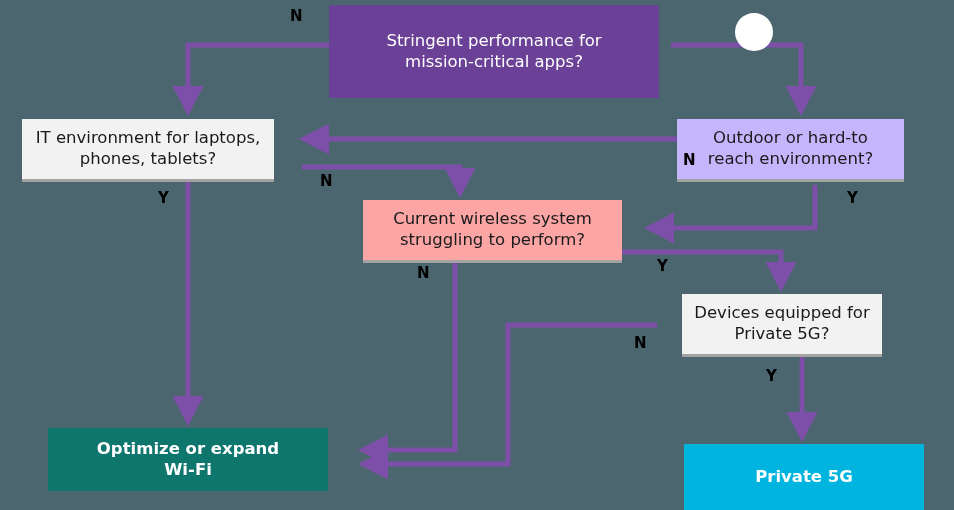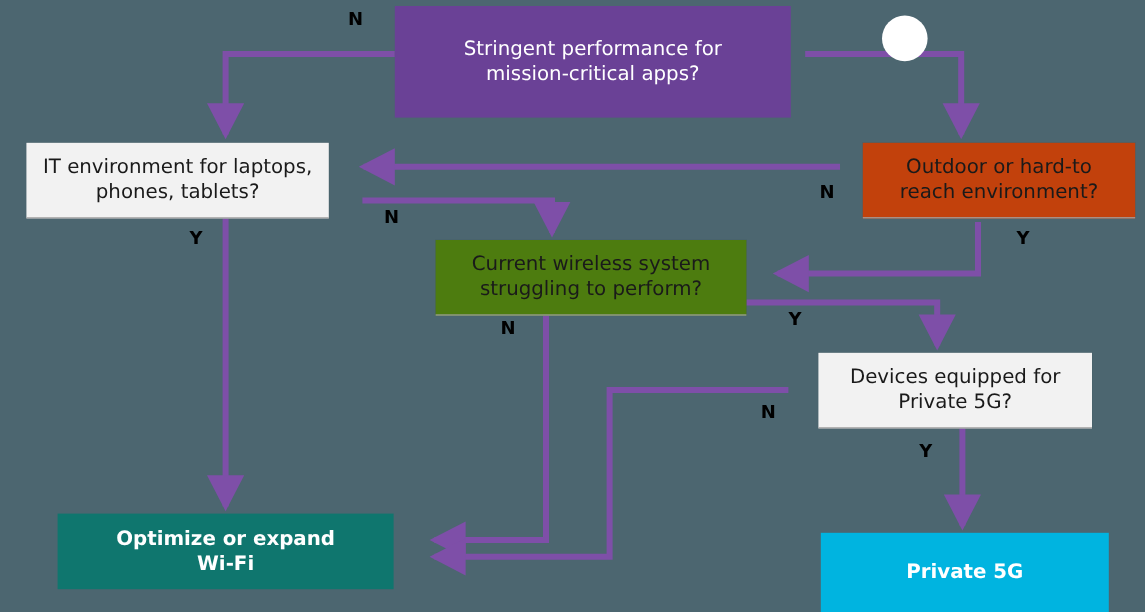--- a/index.html
+++ b/index.html
@@ -25,21 +25,21 @@
     box-sizing: border-box;
   }
   .node .node-label {
     display: block;
     white-space: pre-line;
   }
   .node-decision {
     background: #f2f2f2;
     color: #1a1a1a;
     font-size: 16.5px;
-    border-bottom: 1px solid #a3a3a3;
+    border-bottom: 3px solid #a3a3a3;
     box-shadow: 0 0 0 0.5px rgba(0,0,0,0.05);
   }
   .node-start {
     background: #6a4196;
     color: #ffffff;
     font-size: 16.5px;
     font-weight: 400;
   }
   .node-outcome-wifi {
     background: #36b22e;
@@ -103,29 +103,29 @@
 
   <div id="nodes-layer">
       <div class="node node-start" style="left: 329px; top: 5px; width: 330px; height: 93px; background: rgb(106, 65, 150); color: rgb(255, 255, 255);">
         <span class="node-label">Stringent performance for
 mission-critical apps?</span>
       </div>
       <div class="node node-decision" style="left: 22px; top: 119px; width: 252px; height: 63px; background: rgb(242, 242, 242); color: rgb(26, 26, 26);">
         <span class="node-label">IT environment for laptops,
 phones, tablets?</span>
       </div>
-      <div class="node node-decision" style="left: 719px; top: 119px; width: 227px; height: 63px; background: #c2410c; color: rgb(26, 26, 26);">
+      <div class="node node-decision" style="left: 677px; top: 119px; width: 227px; height: 63px; background: #c4b5fd; color: rgb(26, 26, 26);">
         <span class="node-label">Outdoor or hard-to
 reach environment?</span>
       </div>
-      <div class="node node-decision" style="left: 363px; top: 200px; width: 259px; height: 63px; background: #4d7c0f; color: rgb(26, 26, 26);">
+      <div class="node node-decision" style="left: 363px; top: 200px; width: 259px; height: 63px; background: #fca5a5; color: rgb(26, 26, 26);">
         <span class="node-label">Current wireless system
 struggling to perform?</span>
       </div>
-      <div class="node node-decision" style="left: 682px; top: 294px; width: 228px; height: 63px; background: rgb(242, 242, 242); color: rgb(26, 26, 26);">
+      <div class="node node-decision" style="left: 682px; top: 294px; width: 200px; height: 63px; background: rgb(242, 242, 242); color: rgb(26, 26, 26);">
         <span class="node-label">Devices equipped for
 Private 5G?</span>
       </div>
       <div class="node node-outcome-wifi" style="left: 48px; top: 428px; width: 280px; height: 63px; background: #0f766e; color: rgb(255, 255, 255);">
         <span class="node-label">Optimize or expand
 Wi-Fi</span>
       </div>
       <div class="node node-outcome-5g" style="left: 684px; top: 444px; width: 240px; height: 66px; background: rgb(0, 180, 224); color: rgb(255, 255, 255);">
         <span class="node-label">Private 5G</span>
       </div>

